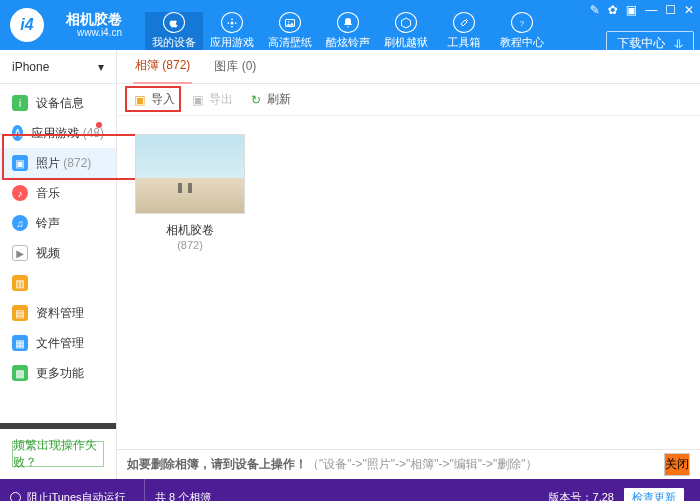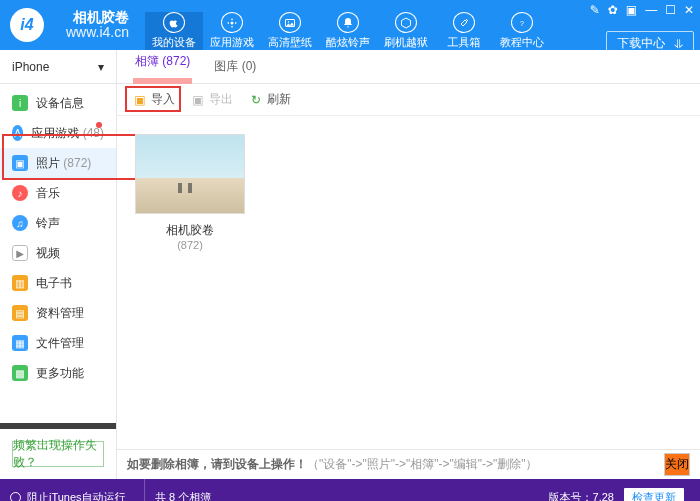--- a/index.html
+++ b/index.html
@@ -3,21 +3,21 @@
 <meta charset="utf-8">
 <style>
 * { margin: 0; padding: 0; box-sizing: border-box; font-family: "Microsoft YaHei", Arial, sans-serif; }
 body { width: 700px; height: 501px; overflow: hidden; background: #fff; font-size: 12px; color: #333; }
 
 .titlebar { height: 50px; background: #1e90f5; display: flex; align-items: stretch; }
 .logo-area { width: 145px; display: flex; align-items: center; padding-left: 10px; gap: 22px; text-align: right; }
 .logo-badge { width: 34px; height: 34px; background: #fff; border-radius: 50%; display: flex; align-items: center; justify-content: center; color: #1e90f5; font-weight: bold; font-size: 16px; font-style: italic; }
 .logo-text { color: #fff; line-height: 1.1; }
 .logo-text .lt-main { font-size: 14px; font-weight: bold; }
-.logo-text .lt-sub { font-size: 14px; opacity: .9; }
+.logo-text .lt-sub { font-size: 10px; opacity: .9; }
 
 .topnav { flex: 1; display: flex; margin-top: 12px; }
 .topnav-item { width: 58px; display: flex; flex-direction: column; align-items: center; justify-content: center; gap: 2px; color: #fff; cursor: pointer; }
 .topnav-item.active { background: #1678d6; }
 .topnav-item .ti-icon { width: 22px; height: 22px; border-radius: 50%; border: 1.5px solid #fff; display: flex; align-items: center; justify-content: center; }
 .topnav-item .ti-icon svg { fill: #fff; }
 .topnav-item .ti-label { font-size: 11px; }
 
 .right-area { display: flex; align-items: flex-start; padding: 4px 6px 0 0; gap: 8px; }
 .win-btns { display: flex; gap: 8px; color: #fff; }
@@ -36,21 +36,21 @@
 .side-item .dot { position: absolute; top: 4px; left: 96px; width: 6px; height: 6px; background: #f14b4b; border-radius: 50%; }
 .red-box { position: absolute; border: 2px solid #e53935; pointer-events: none; }
 .rb-side { left: 2px; top: 134px; width: 140px; height: 46px; }
 
 .side-bottom { border-top: 6px solid #404040; }
 .help-link { margin: 12px; border: 1px solid #9fd29f; color: #3aa23a; height: 26px; display: flex; align-items: center; justify-content: center; cursor: pointer; font-size: 12px; }
 
 .main { flex: 1; display: flex; flex-direction: column; position: relative; }
 .tabs { height: 34px; border-bottom: 1px solid #e6e6e6; display: flex; align-items: flex-end; padding-left: 16px; gap: 20px; }
 .tab { padding: 8px 2px; color: #666; cursor: pointer; }
-.tab.active { color: #6d28d9; border-bottom: 6px solid #fca5a5; margin-bottom: -1px; }
+.tab.active { color: #c2410c; border-bottom: 2px solid #fca5a5; margin-bottom: -1px; }
 
 .toolbar { height: 32px; display: flex; align-items: center; gap: 16px; padding-left: 16px; border-bottom: 1px solid #eee; }
 .tool { display: flex; align-items: center; gap: 4px; cursor: pointer; color: #555; }
 .tool.disabled { color: #bbb; cursor: default; }
 .tool .t-ic { width: 14px; height: 14px; display: inline-flex; align-items: center; justify-content: center; }
 .rb-tool { left: 8px; top: 36px; width: 56px; height: 26px; }
 
 .content { flex: 1; padding: 18px; overflow: auto; }
 .album { width: 110px; text-align: center; cursor: pointer; }
 .thumb { width: 110px; height: 80px; background: linear-gradient(180deg,#bfe3ef 0%, #d7eef4 55%, #e7d9bf 55%, #cdbfa0 100%); border: 1px solid #ddd; position: relative; }
@@ -188,21 +188,20 @@
       <div class="side-item">
         <span class="si-ic" style="background:#3aa0ff;border-radius:50%">♫</span>
         <span class="si-label">铃声</span>
       </div>
       <div class="side-item">
         <span class="si-ic" style="background:#fff;border:1px solid #bbb;color:#888">▶</span>
         <span class="si-label">视频</span>
       </div>
       <div class="side-item">
         <span class="si-ic" style="background:#f5a623">▥</span>
-        <span class="si-label">电子书</span>
       </div>
       <div class="side-item">
         <span class="si-ic" style="background:#f5a623">▤</span>
         <span class="si-label">资料管理</span>
       </div>
       <div class="side-item">
         <span class="si-ic" style="background:#3aa0ff">▦</span>
         <span class="si-label">文件管理</span>
       </div>
       <div class="side-item">

